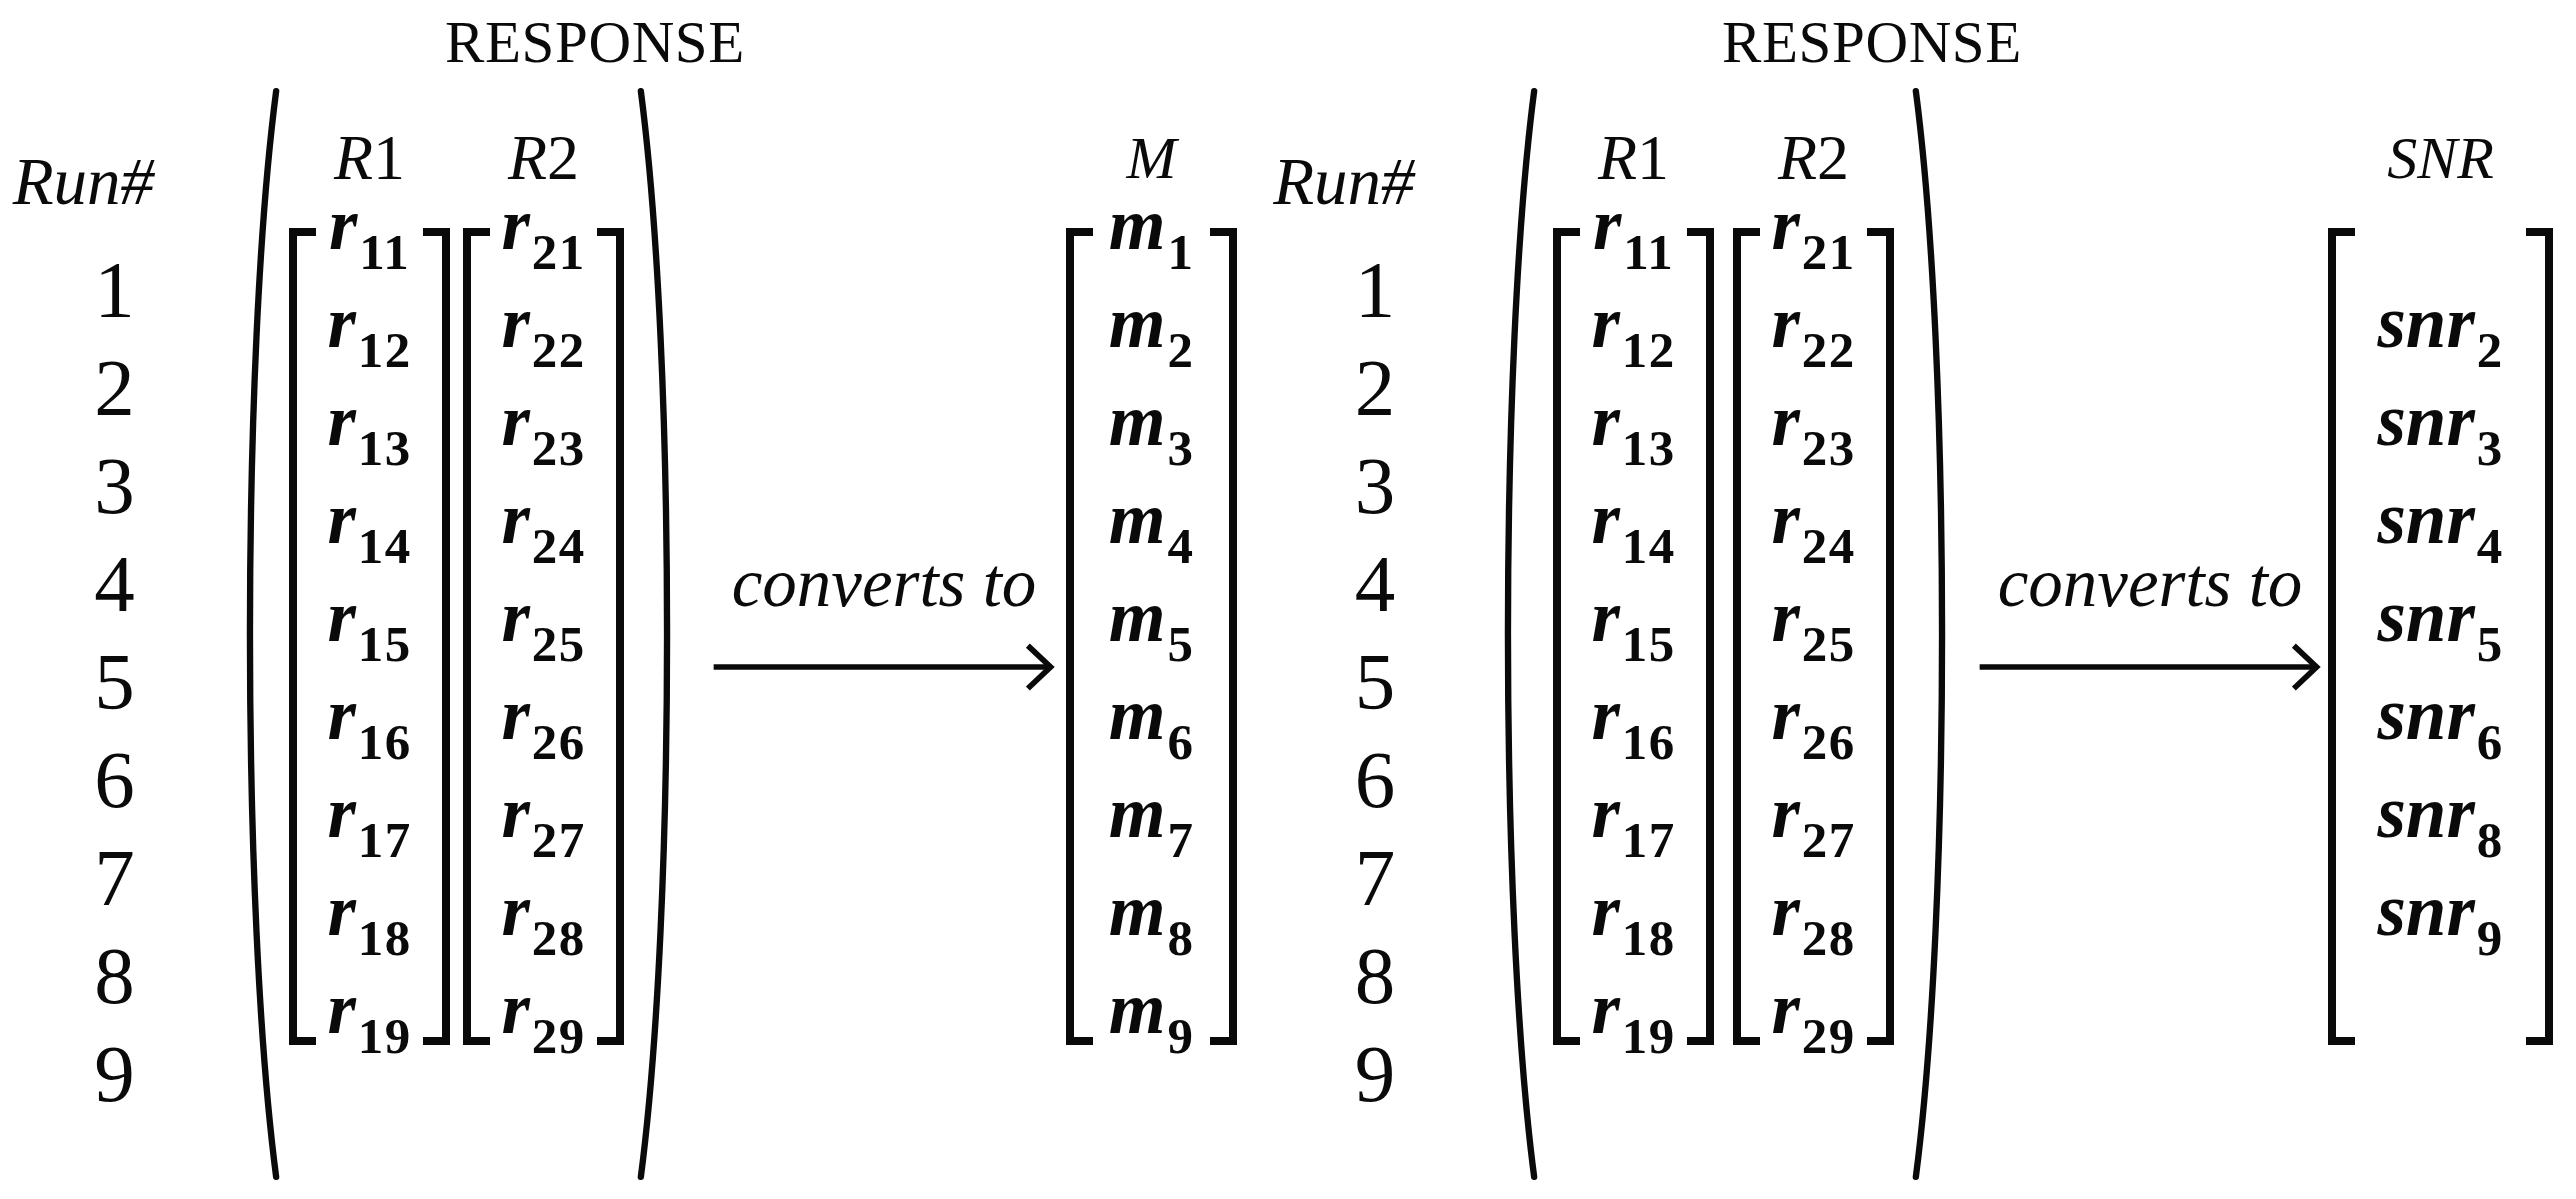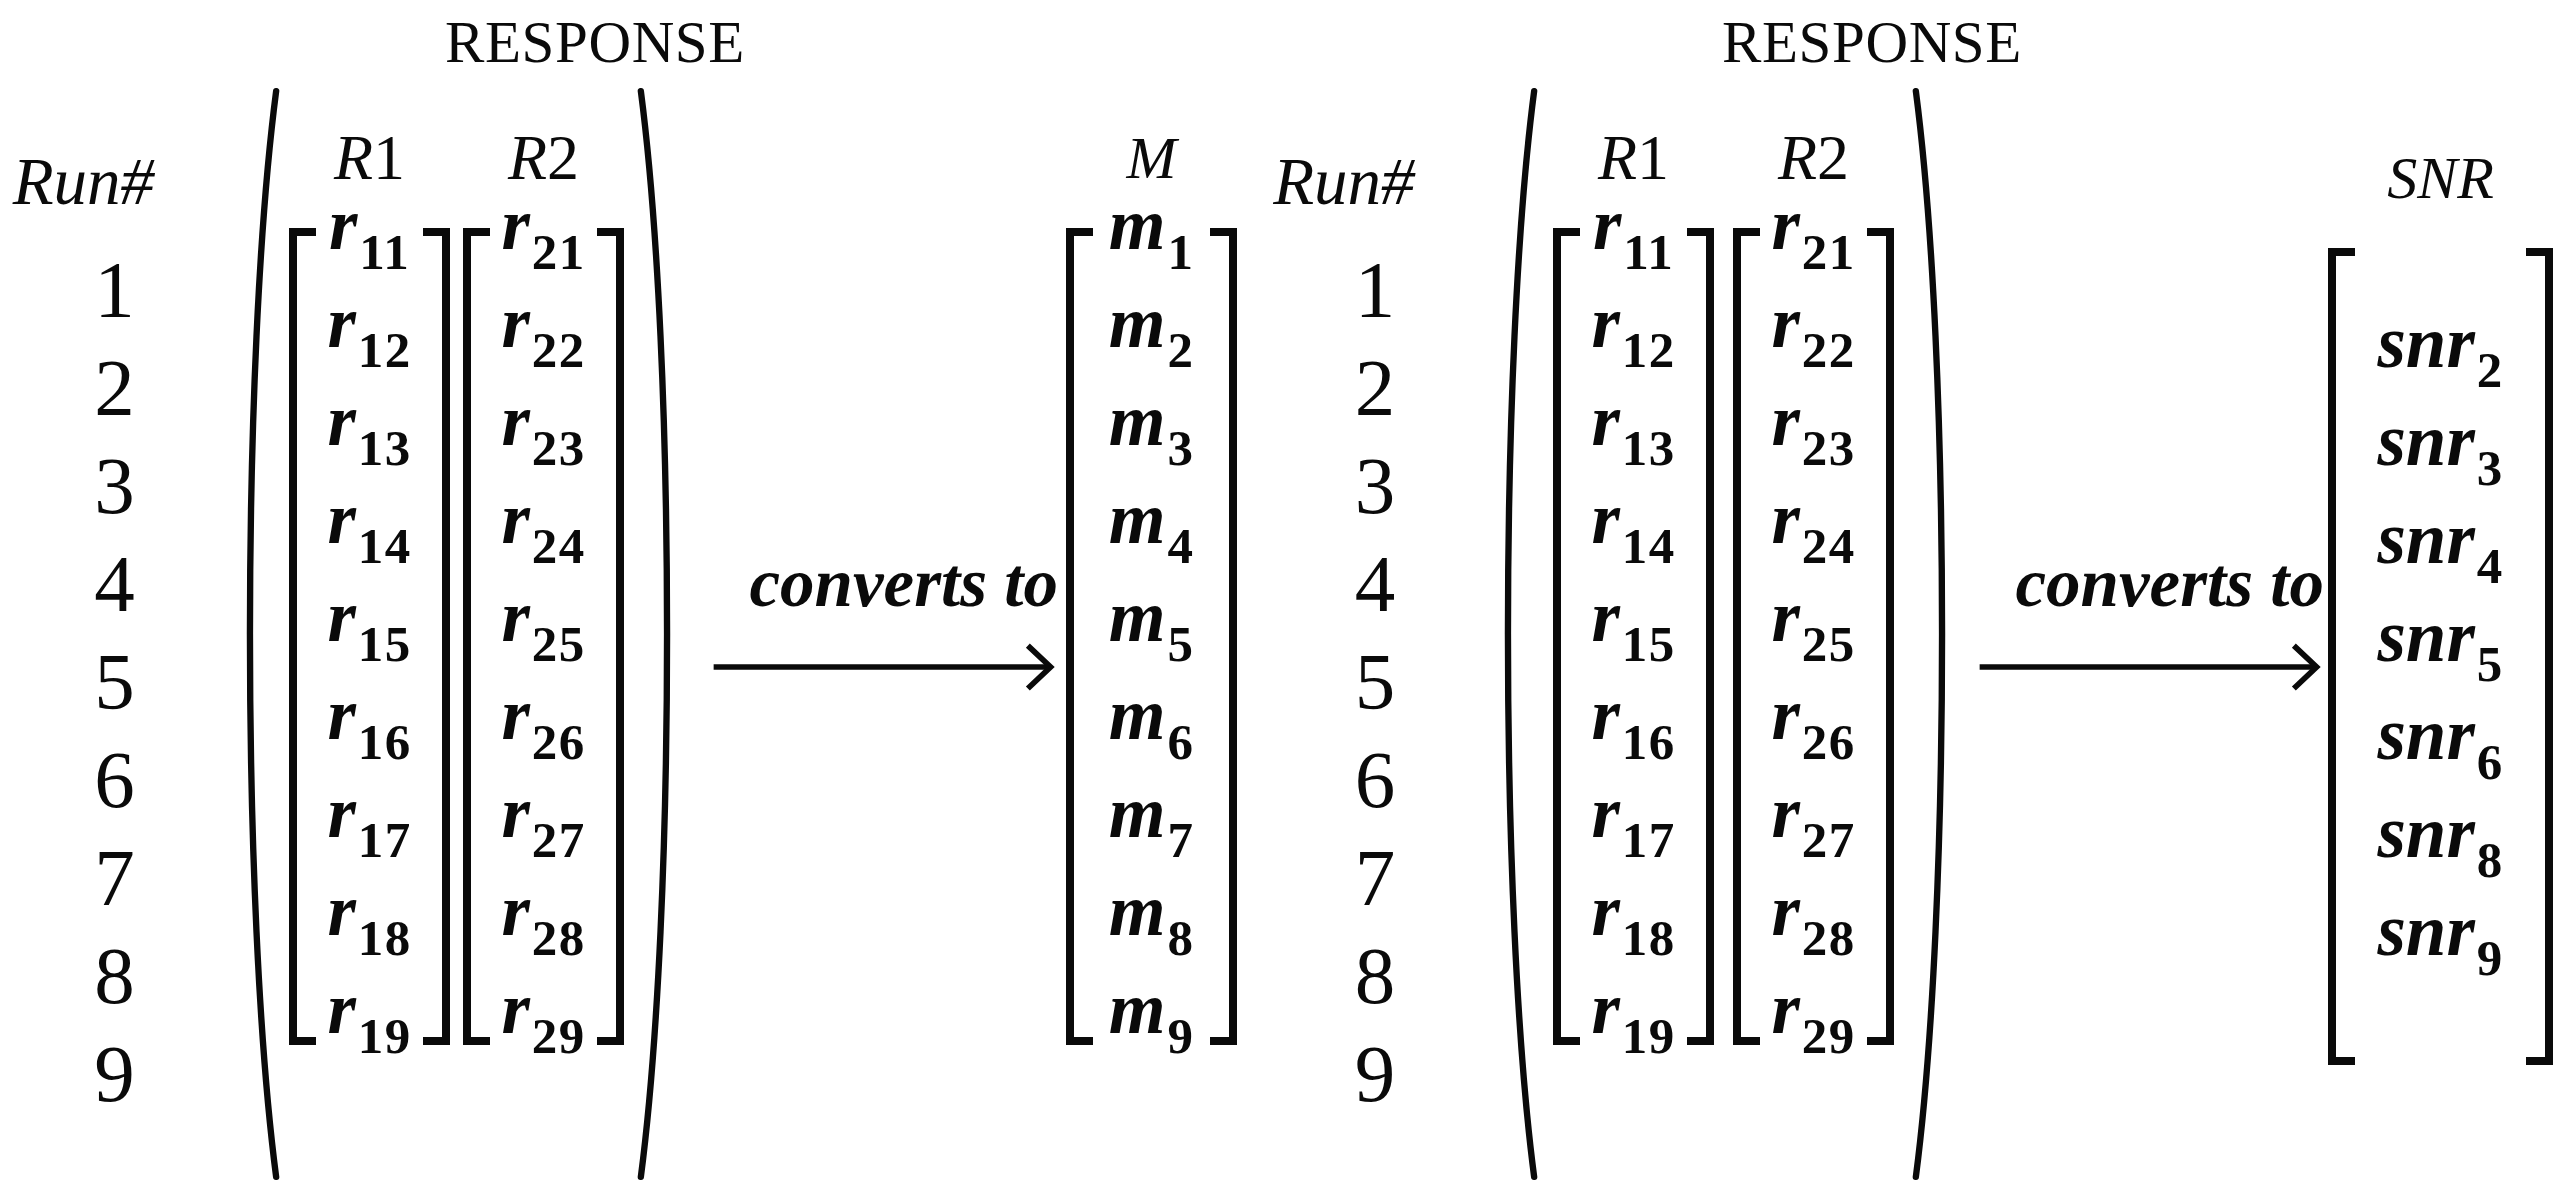--- a/index.html
+++ b/index.html
@@ -30,21 +30,21 @@
   .vbr { flex:0 0 27px; width:27px; height:817px; box-sizing:border-box; }
   .vbr.l { border-left:8.3px solid #0a0a0a; border-top:8.3px solid #0a0a0a; border-bottom:8.3px solid #0a0a0a; }
   .vbr.r { border-right:8.3px solid #0a0a0a; border-top:8.3px solid #0a0a0a; border-bottom:8.3px solid #0a0a0a; }
   .ventries { flex:1 1 auto; transform:translateY(-19px); }
   .entry { height:98px; line-height:98px; font-size:73px; text-align:center; white-space:nowrap; }
   .entry .base { font-style:italic; }
   .entry .sub { font-size:51px; font-style:normal; vertical-align:-0.40em; margin-left:1.9px; letter-spacing:1.3px; }
 
   
   .converts { text-align:center; }
-  .converts-label { font-size:69px; line-height:73px; font-weight:bold; font-style:italic; white-space:nowrap;text-align:right; }
+  .converts-label { font-size:69px; line-height:73px; font-weight:normal; font-style:italic; white-space:nowrap; }
   .arrow-svg { display:block; margin:18px auto 0 auto; width:348px; height:53px; }
 </style>
 </head>
 <body>
 
 <div id="canvas">
 
   <div class="blk run-label" style="left:9.5px; top:140px; width:210px;">Run#</div>
 
   <div class="blk run-nums" style="left:9.5px; top:241px; width:210px;">
@@ -205,21 +205,21 @@
   </div>
 
   <div class="blk converts" style="left:1976px; top:547px; width:348px;">
     <div class="converts-label">converts to</div>
     <svg class="arrow-svg" viewBox="0 0 548 84">
       <line x1="4" y1="46" x2="534" y2="46" stroke="#0a0a0a" stroke-width="9"></line>
       <path d="M 502 12 L 538 46 L 502 80" fill="none" stroke="#0a0a0a" stroke-width="9"></path>
     </svg>
   </div>
 
-  <div class="vec vec-res" style="left:2328px; width:225px;margin-top:20px;">
+  <div class="vec vec-res" style="left:2328px; width:225px;">
     <div class="vec-header"><span class="hi">SNR</span><span class="hn"></span></div>
     <div class="vector">
       <div class="vbr l"></div>
       <div class="ventries">
           <div class="entry"><span class="base">snr</span><span class="sub">2</span></div>
           <div class="entry"><span class="base">snr</span><span class="sub">3</span></div>
           <div class="entry"><span class="base">snr</span><span class="sub">4</span></div>
           <div class="entry"><span class="base">snr</span><span class="sub">5</span></div>
           <div class="entry"><span class="base">snr</span><span class="sub">6</span></div>
           <div class="entry"><span class="base">snr</span><span class="sub">8</span></div>

